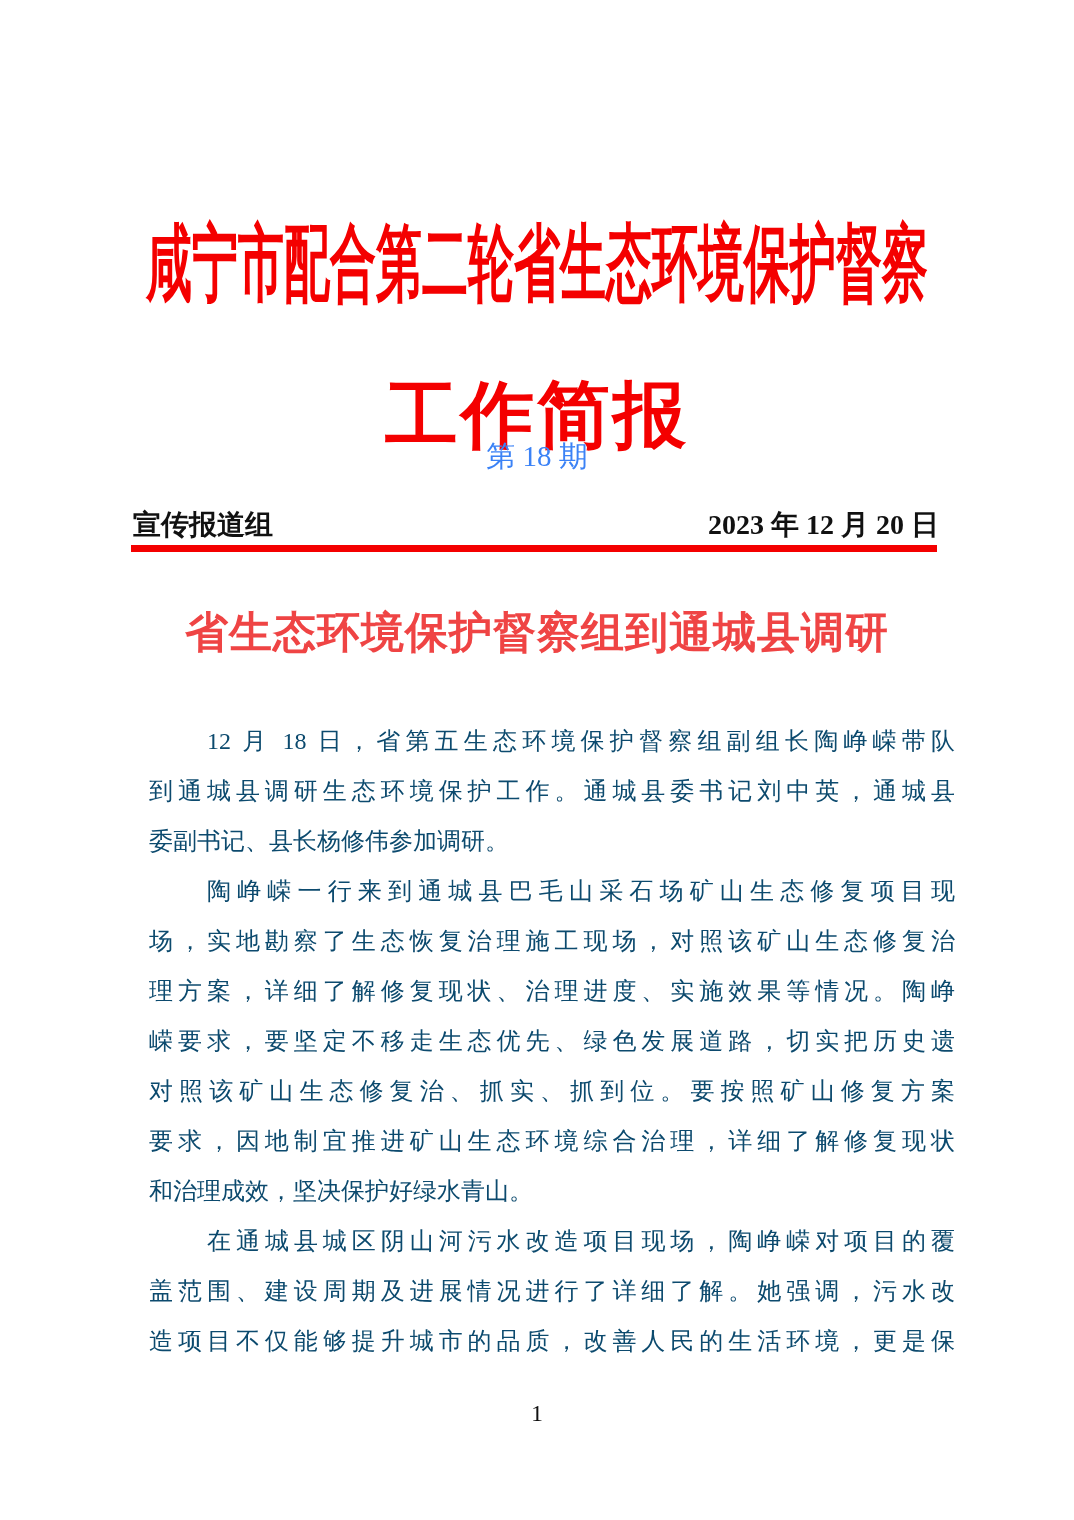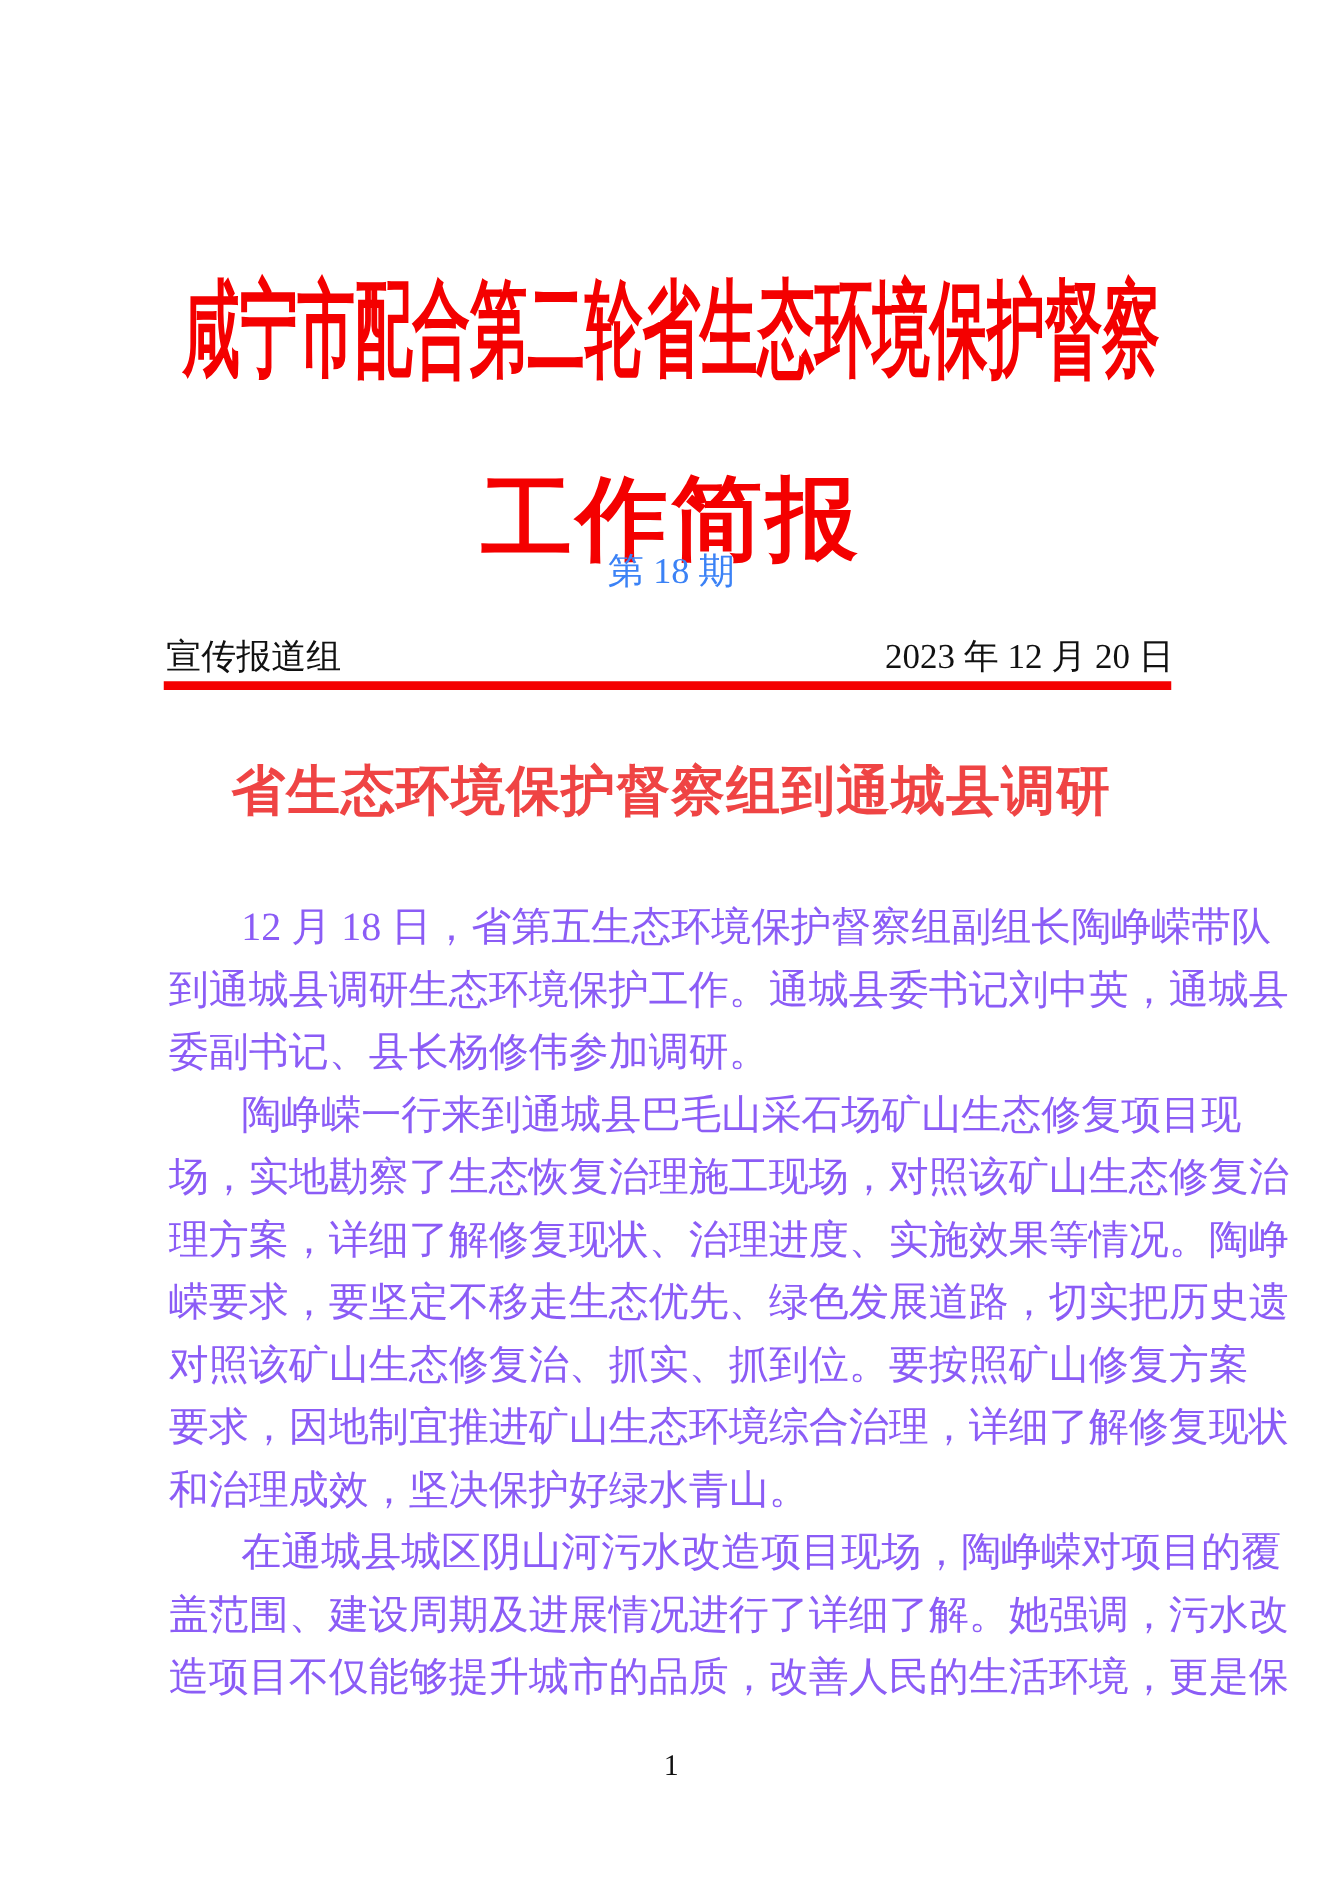--- a/index.html
+++ b/index.html
@@ -43,42 +43,43 @@
     color: #3b82f6;
   }
   .info-row {
     position: absolute;
     top: 506px; left: 133px; width: 806px;
     display: flex;
     justify-content: space-between;
     align-items: flex-start;
     font-size: 28px;
     color: #111;
+    font-weight: bold;
   }
   .red-rule {
     position: absolute;
     top: 545px; left: 131px; width: 806px;
     height: 7px;
     background: var(--accent, #f40000);
   }
   .article-title {
     position: absolute;
     top: 604px; left: 0; right: 0;
     margin: 0;
     text-align: center;
     font-size: 43px;
     font-weight: bold;
     letter-spacing: 1px;
     color: #ef4444;
   }
   .body-text {
     position: absolute;
-    top: 716px; left: 135px; width: 806px;
-    font-size: 32px;
-    color: #8b5cf6;
+    top: 716px; left: 149px; width: 806px;
+    font-size: 24px;
+    color: #0c4a6e;
   }
   .body-text .line {
     height: 50px;
     line-height: 50px;
     text-align: justify;
     text-align-last: justify;
     white-space: nowrap;
   }
   .body-text .line.indent { text-indent: 58px; }
   .body-text .line.end { text-align-last: left; }

